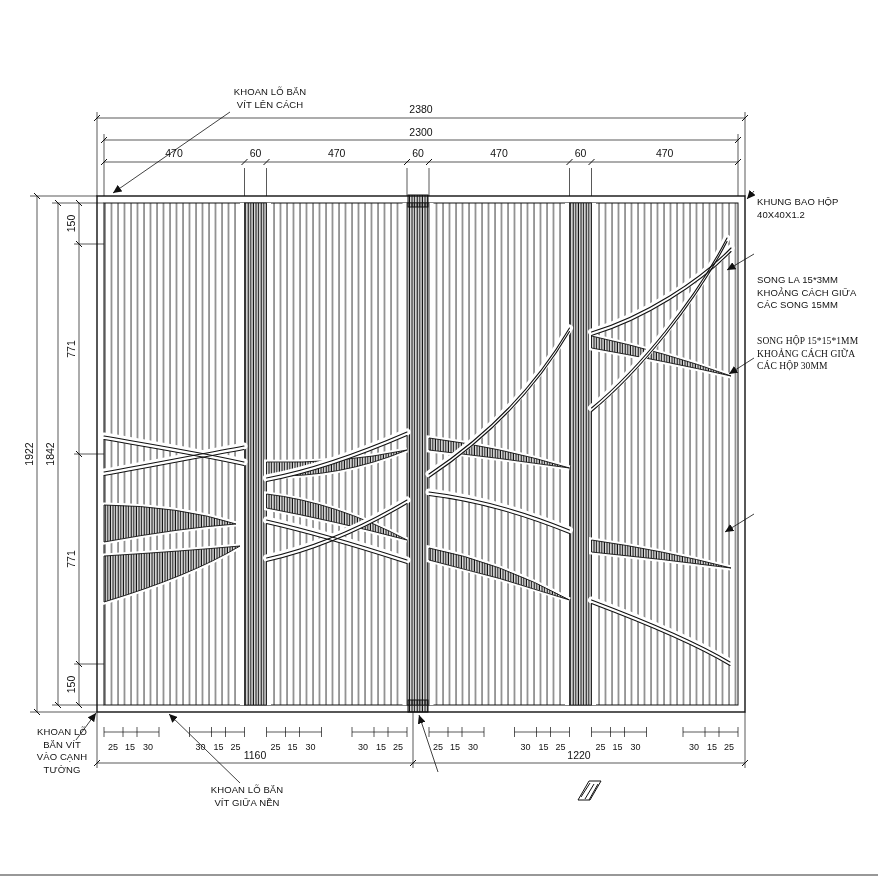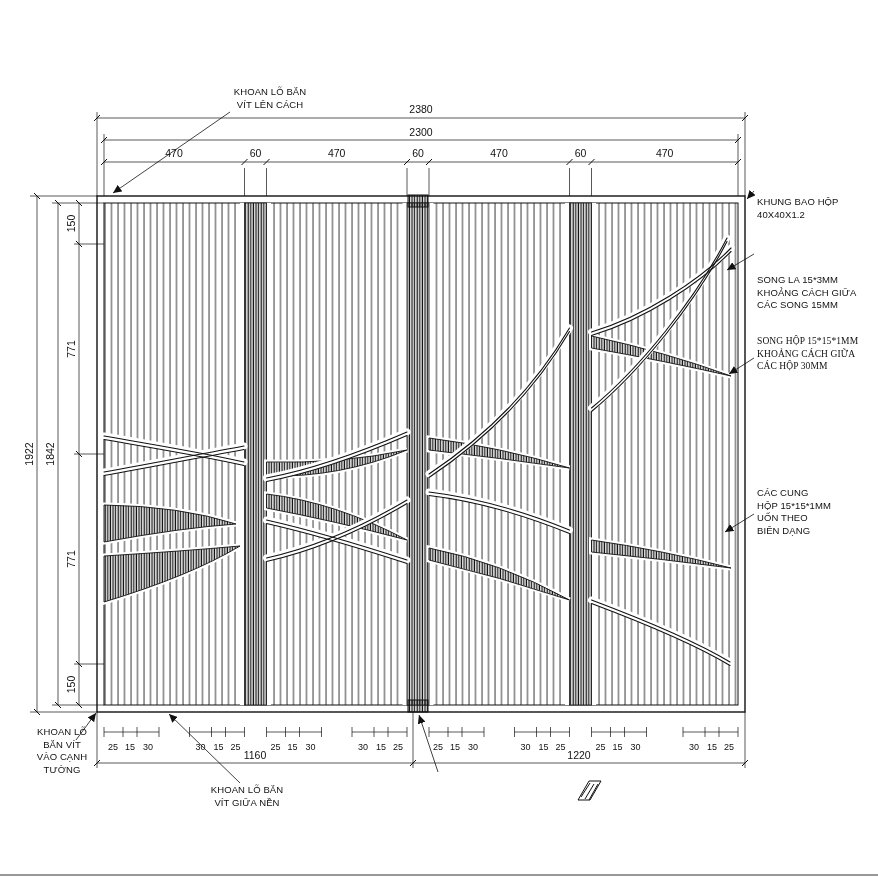--- a/index.html
+++ b/index.html
@@ -230,26 +230,20 @@
   <div>KHOẢNG CÁCH GIỮA</div>
   <div>CÁC SONG 15MM</div>
 </div>
 
 <div class="callout" style="left:757px;top:335px;width:118px;font-family:Liberation Serif, serif;">
   <div>SONG HỘP 15*15*1MM</div>
   <div>KHOẢNG CÁCH GIỮA</div>
   <div>CÁC HỘP 30MM</div>
 </div>
 
-<div class="callout" style="left:757px;top:487px;width:110px;">
-  <div>CÁC CUNG</div>
-  <div>HỘP 15*15*1MM</div>
-  <div>UỐN THEO</div>
-  <div>BIÊN DẠNG</div>
-</div>
 
 <div class="callout center" style="left:28px;top:726px;width:68px;">
   <div>KHOAN LỖ</div>
   <div>BẮN VÍT</div>
   <div>VÀO CẠNH</div>
   <div>TƯỜNG</div>
 </div>
 
 <div class="callout center" style="left:192px;top:784px;width:110px;">
   <div>KHOAN LỖ BẮN</div>

